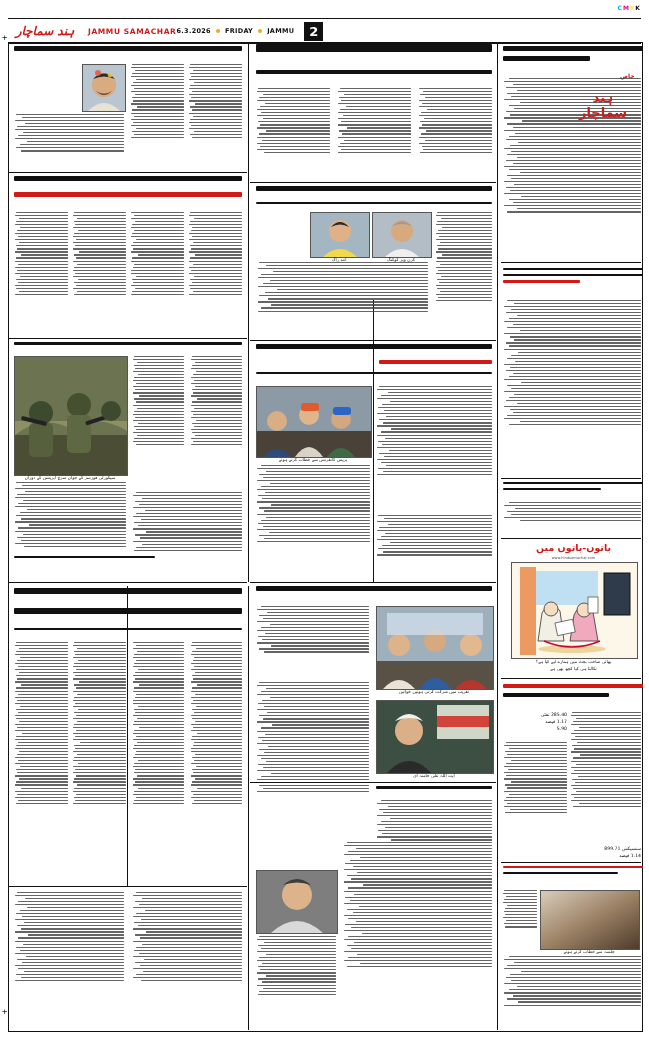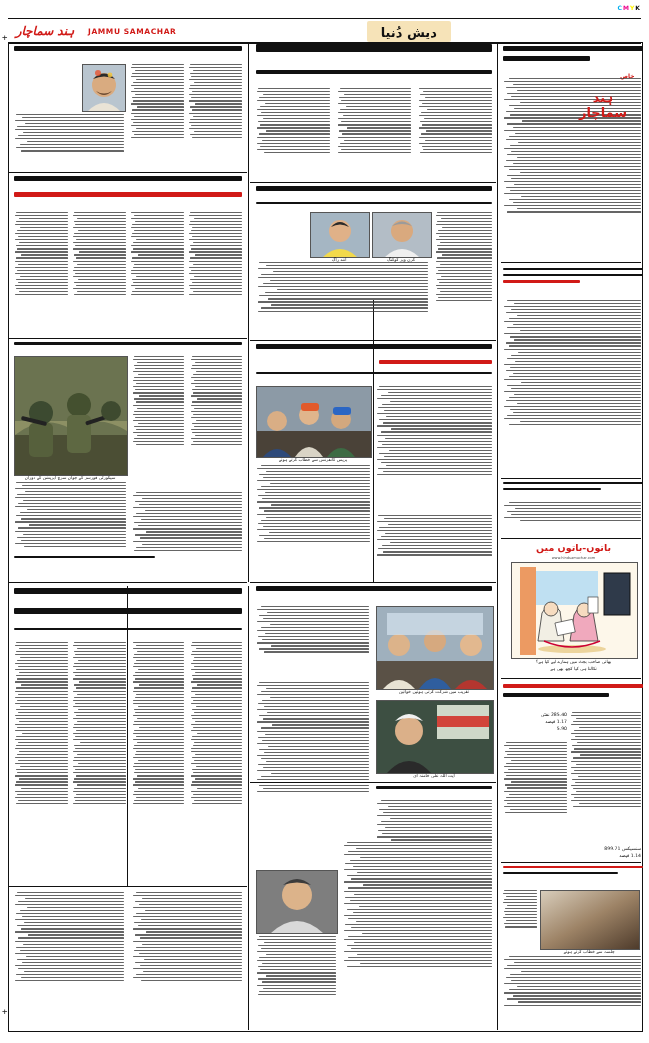--- a/index.html
+++ b/index.html
@@ -65,22 +65,27 @@
 
   <div class="cmyk">
     <span class="c-c">C</span><span class="c-m">M</span><span class="c-y">Y</span><span class="c-k">K</span>
   </div>
   <div class="crossmark" style="top:32px;">+</div>
   <div class="crossmark" style="top:1006px;">+</div>
 
   <div class="masthead">
     <div class="mh-logo">ہند سماچار</div>
     <div class="mh-logo-en">JAMMU SAMACHAR</div>
-    <div class="mh-center">
-      <span class="mh-center-box"><span class="mh-center-txt">دیش دُنیا</span></span>
+    <div class="mh-right">
+      <span>6.3.2026</span>
+      <span class="dot"></span>
+      <span>FRIDAY</span>
+      <span class="dot"></span>
+      <span>JAMMU</span>
+      <div class="pagenum">2</div>
     </div>
   </div>
 
   <div class="boxborder" style="left:8px;top:42px;width:633px;height:988px;border-width:.8px;"></div>
 
   <div class="col-rule" style="left:248px;top:42px;height:540px;"></div>
   <div class="col-rule" style="left:497px;top:42px;height:988px;"></div>
   <div class="col-rule" style="left:248px;top:586px;height:444px;"></div>
   <div class="col-rule" style="left:127px;top:586px;height:300px;"></div>
   <div class="col-rule" style="left:373px;top:300px;height:282px;"></div>

